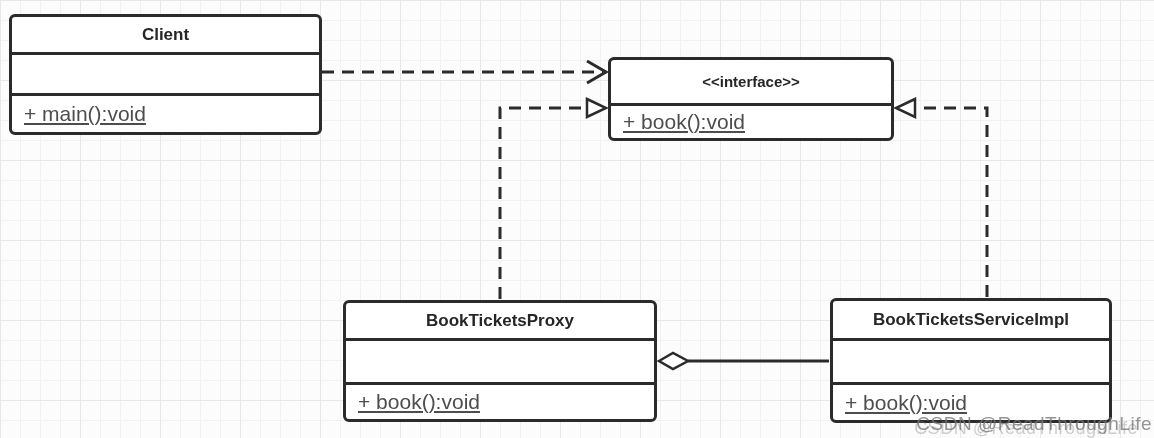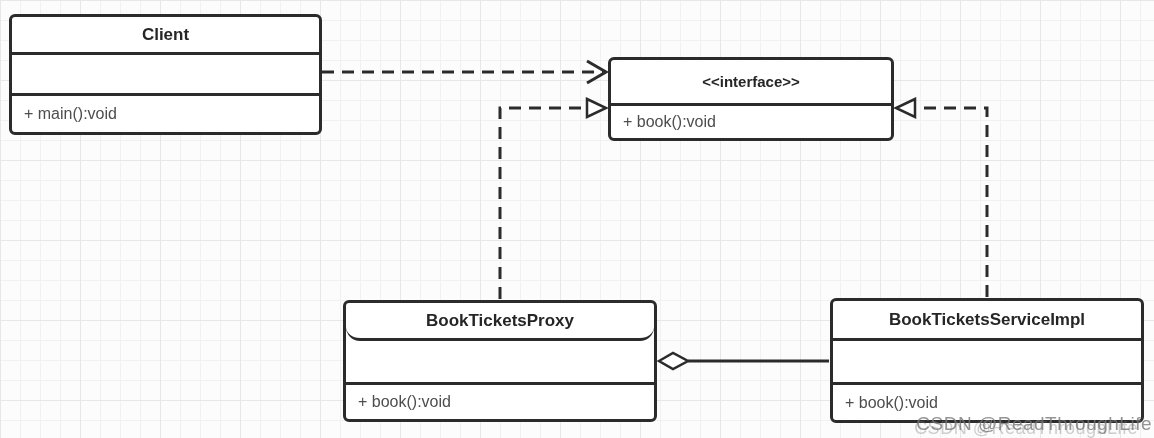--- a/index.html
+++ b/index.html
@@ -34,22 +34,22 @@
   }
   .uml-title .stereotype{font-size:15px;font-weight:bold;}
   .uml-attrs{
     border-bottom:3px solid #2b2b2b;
     flex:0 0 auto;box-sizing:border-box;
   }
   .uml-methods{
     flex:1 1 auto;
     display:flex;align-items:center;
     padding-left:12px;
-    font-size:16px;color:#4d4d4d;
-    box-sizing:border-box;white-space:nowrap;
+    font-size:21px;color:#4d4d4d;
+    box-sizing:border-box;white-space:nowrap;text-decoration:underline;
   }
   .watermark{
     position:absolute;z-index:3;
     right:2px;bottom:3px;
     font-size:19px;color:rgba(118,118,118,0.78);
     letter-spacing:0.5px;white-space:nowrap;
   }
   .watermark .wm-ghost{
     position:absolute;right:14px;top:5px;
     opacity:0.45;font-size:18px;
@@ -90,26 +90,26 @@
   </div>
 
   <div class="uml-box" style="left:608px;top:57px;width:286px;height:84px;">
     <div class="uml-title" style="height:46px;">
       <div class="stereotype">&lt;&lt;interface&gt;&gt;</div>
     </div>
     <div class="uml-methods">+ book():void</div>
   </div>
 
   <div class="uml-box" style="left:343px;top:300px;width:314px;height:122px;">
-    <div class="uml-title" style="height:38px;border-radius:14px;">BookTicketsProxy</div>
+    <div class="uml-title" style="height:38px;">BookTicketsProxy</div>
     <div class="uml-attrs" style="height:44px;"></div>
     <div class="uml-methods">+ book():void</div>
   </div>
 
-  <div class="uml-box" style="left:830px;top:298px;width:314px;height:125px;">
+  <div class="uml-box" style="left:830px;top:298px;width:282px;height:125px;">
     <div class="uml-title" style="height:40px;">BookTicketsServiceImpl</div>
     <div class="uml-attrs" style="height:44px;"></div>
     <div class="uml-methods">+ book():void</div>
   </div>
 
   <div class="watermark">
     <span class="wm-ghost">CSDN @ReadThroughLife</span>
     <span>CSDN @ReadThroughLife</span>
   </div>
 

